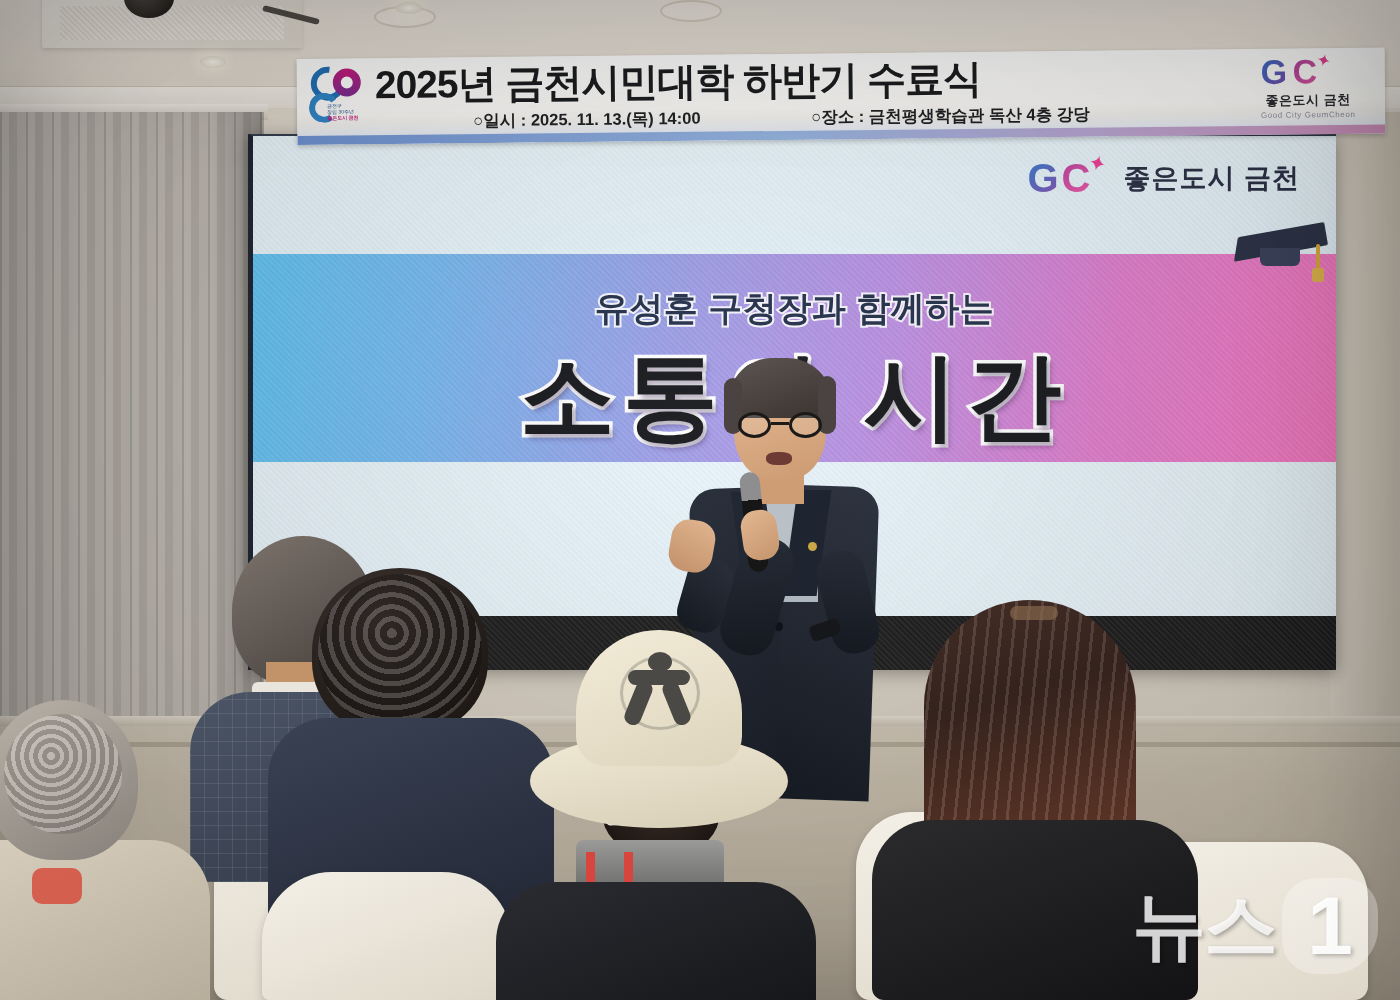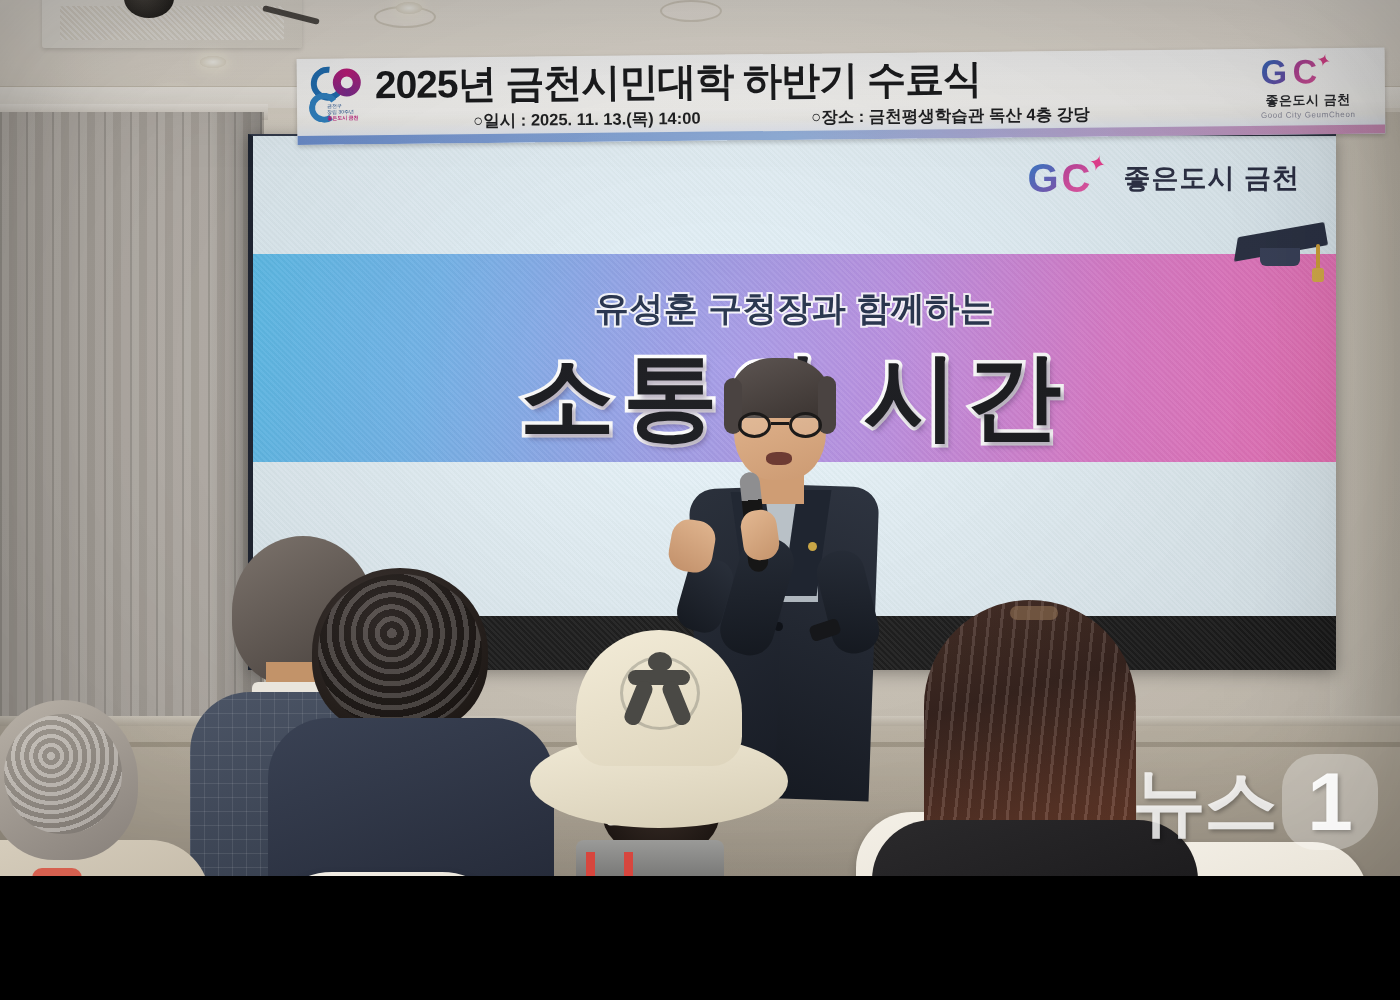--- a/index.html
+++ b/index.html
@@ -1,19 +1,19 @@
 <!DOCTYPE html>
 <html><head>
 <meta charset="utf-8">
 <title>Event Photo</title>
 <style>
   html,body{margin:0;padding:0;background:#000;}
   *{box-sizing:border-box;}
   .stage{
-    position:relative;width:1400px;height:876px;overflow:hidden;
+    position:relative;width:1400px;height:1000px;overflow:hidden;
     font-family:"Liberation Sans","DejaVu Sans",sans-serif;
     background:#4c1d95;
   }
 
   
   .ceiling{position:absolute;left:0;top:0;width:1400px;height:120px;
     background:linear-gradient(#efe9e0 0%,#e7e0d5 55%,#d9d2c6 100%);}
   .ceiling-band{position:absolute;left:0;top:86px;width:1400px;height:34px;
     background:linear-gradient(#f4f0e9,#ded8cd);border-top:1px solid #cfc7b8;}
   .ac-unit{position:absolute;left:42px;top:-4px;width:260px;height:52px;

